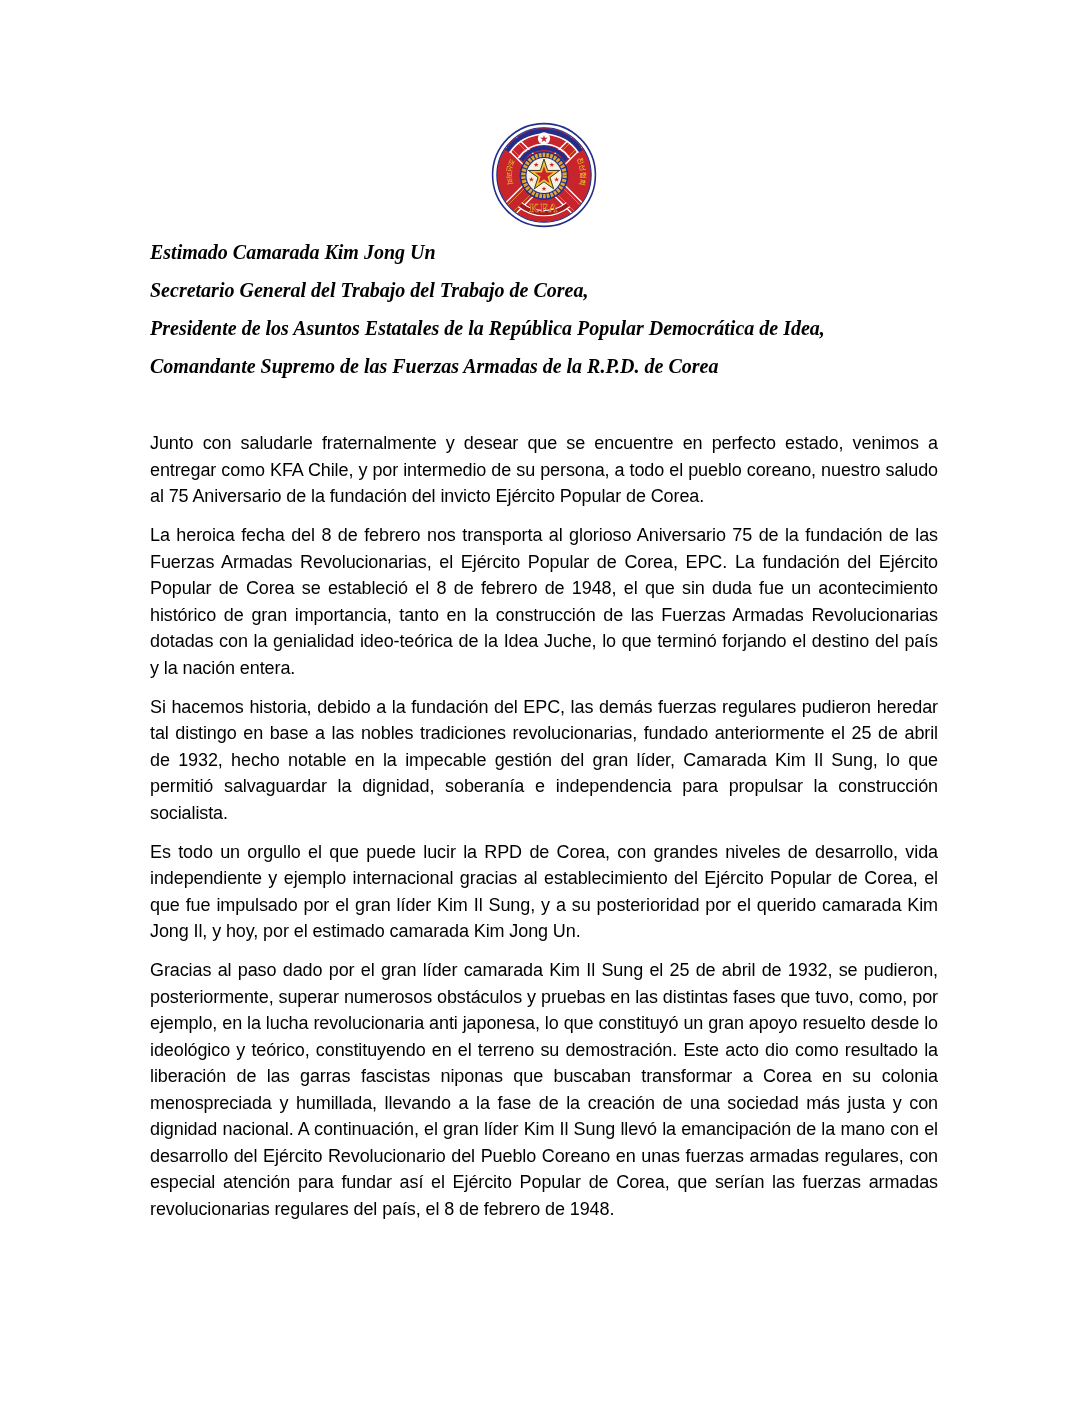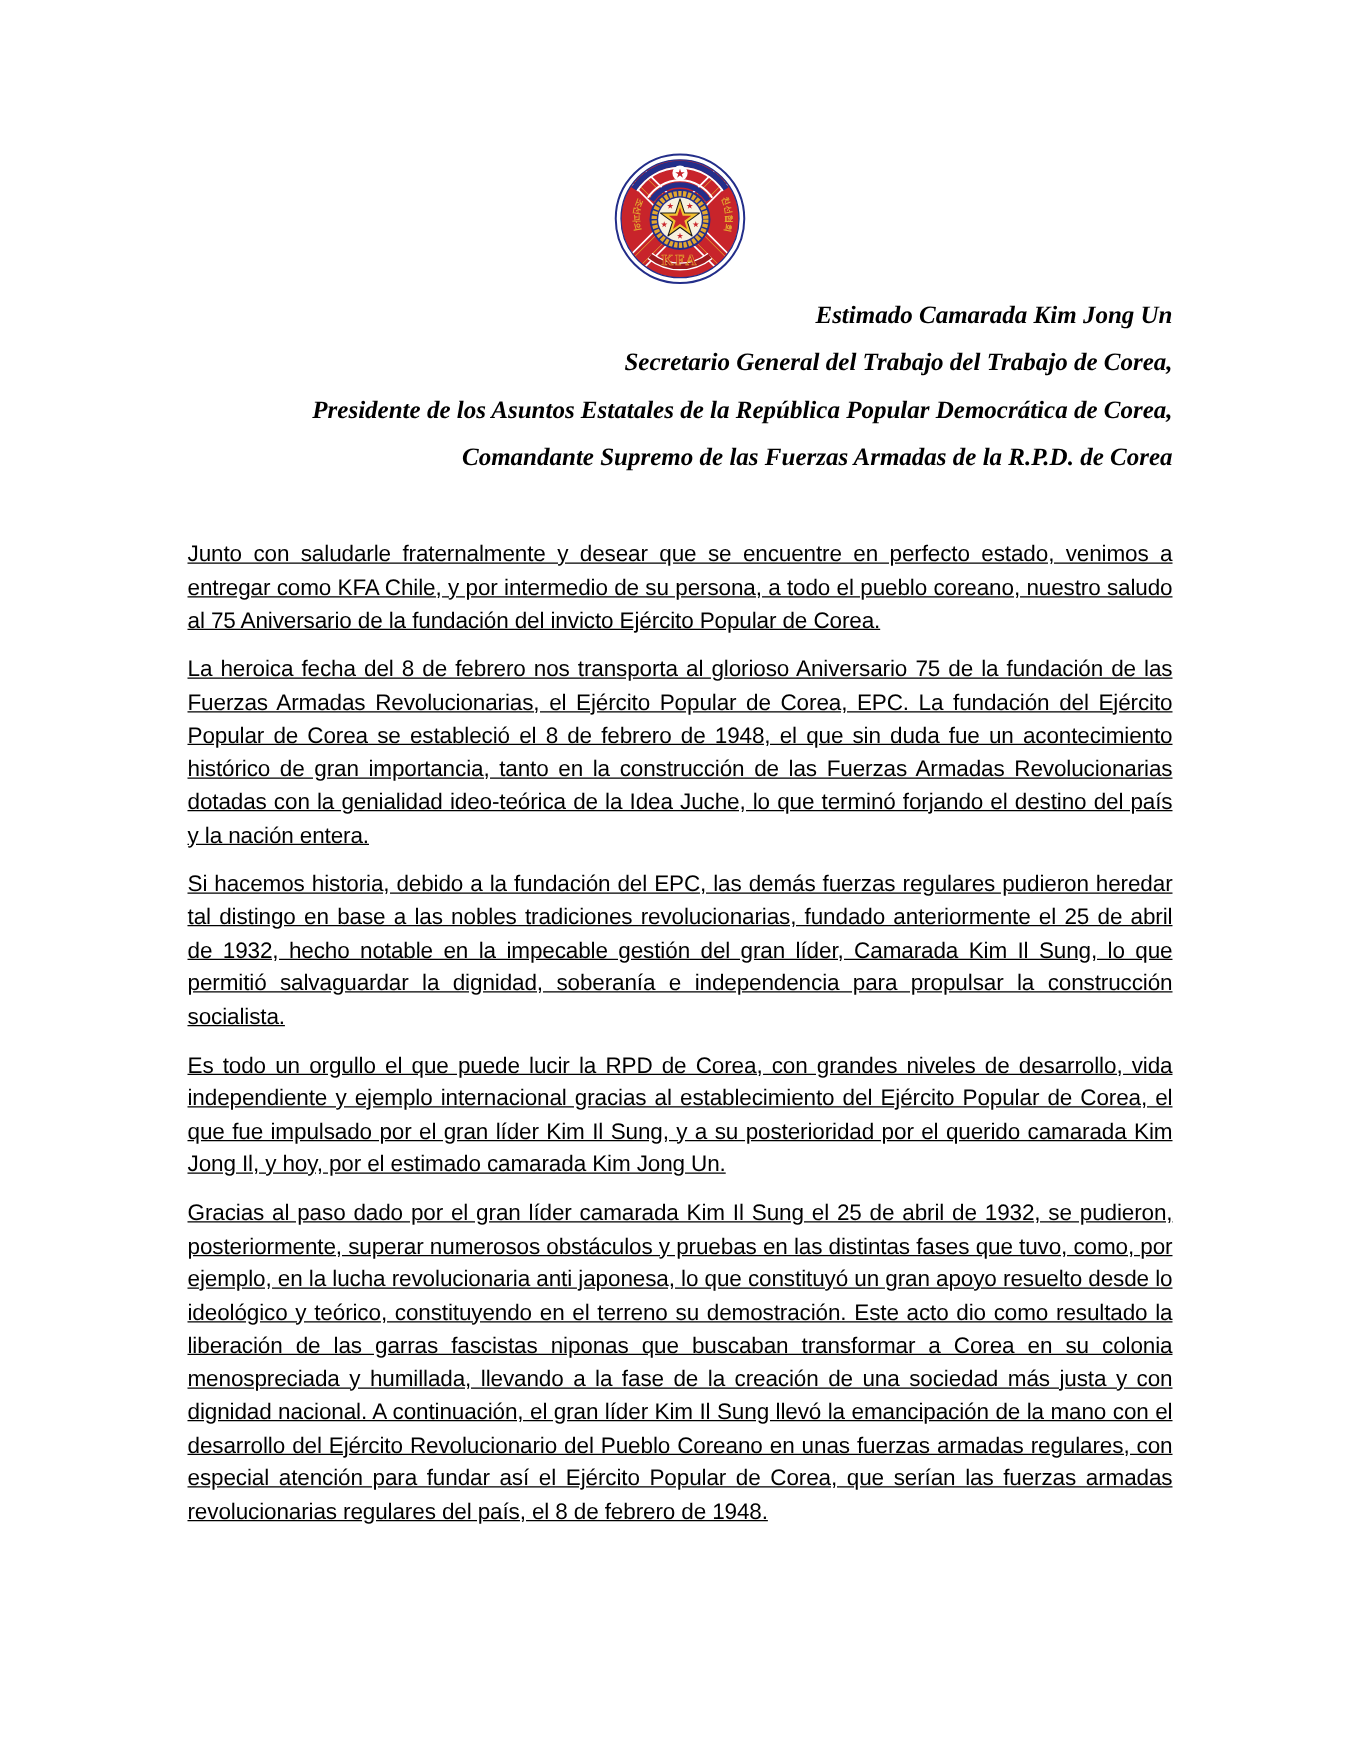--- a/index.html
+++ b/index.html
@@ -22,34 +22,33 @@
   .letter-header{
     margin-top:12px;
   }
   .letter-header p{
     font-family:"Liberation Serif","DejaVu Serif",serif;
     font-style:italic;
     font-weight:bold;
     font-size:20px;
     line-height:24px;
     margin:0 0 14px 0;
-    text-align:right;
+    text-align:left;
   }
   .dateline{
     font-family:"Liberation Serif","DejaVu Serif",serif;
     font-style:italic;
     font-weight:normal;
     font-size:20.5px;
     line-height:24px;
     text-align:right;
     margin:4px 0 0 0;
   }
   .letter-body{
     margin-top:52px;
-    text-decoration:underline;
   }
   .letter-body p{
     font-family:"Liberation Sans","DejaVu Sans",sans-serif;
     font-size:18px;
     line-height:26.5px;
     letter-spacing:-0.1px;
     text-align:justify;
     margin:0 0 12.5px 0;
   }
 </style>
@@ -122,21 +121,21 @@
 
       <text x="100" y="170" text-anchor="middle" font-size="23" font-weight="bold" letter-spacing="3" fill="#c8242b" stroke="#e3a72f" stroke-width="0.9" font-family="'Liberation Serif',serif">KFA</text>
     </svg>
   </div>
 
   <div class="content">
 
     <div class="letter-header">
       <p>Estimado Camarada Kim Jong Un</p>
       <p>Secretario General del Trabajo del Trabajo de Corea,</p>
-      <p>Presidente de los Asuntos Estatales de la República Popular Democrática de Corea,</p>
+      <p>Presidente de los Asuntos Estatales de la República Popular Democrática de Idea,</p>
       <p>Comandante Supremo de las Fuerzas Armadas de la R.P.D. de Corea</p>
     </div>
 
     <div class="letter-body">
       <p>Junto con saludarle fraternalmente y desear que se encuentre en perfecto estado, venimos a entregar como KFA Chile, y por intermedio de su persona, a todo el pueblo coreano, nuestro saludo al 75 Aniversario de la fundación del invicto Ejército Popular de Corea.</p>
       <p>La heroica fecha del 8 de febrero nos transporta al glorioso Aniversario 75 de la fundación de las Fuerzas Armadas Revolucionarias, el Ejército Popular de Corea, EPC. La fundación del Ejército Popular de Corea se estableció el 8 de febrero de 1948, el que sin duda fue un acontecimiento histórico de gran importancia, tanto en la construcción de las Fuerzas Armadas Revolucionarias dotadas con la genialidad ideo-teórica de la Idea Juche, lo que terminó forjando el destino del país y la nación entera.</p>
       <p>Si hacemos historia, debido a la fundación del EPC, las demás fuerzas regulares pudieron heredar tal distingo en base a las nobles tradiciones revolucionarias, fundado anteriormente el 25 de abril de 1932, hecho notable en la impecable gestión del gran líder, Camarada Kim Il Sung, lo que permitió salvaguardar la dignidad, soberanía e independencia para propulsar la construcción socialista.</p>
       <p>Es todo un orgullo el que puede lucir la RPD de Corea, con grandes niveles de desarrollo, vida independiente y ejemplo internacional gracias al establecimiento del Ejército Popular de Corea, el que fue impulsado por el gran líder Kim Il Sung, y a su posterioridad por el querido camarada Kim Jong Il, y hoy, por el estimado camarada Kim Jong Un.</p>
       <p>Gracias al paso dado por el gran líder camarada Kim Il Sung el 25 de abril de 1932, se pudieron, posteriormente, superar numerosos obstáculos y pruebas en las distintas fases que tuvo, como, por ejemplo, en la lucha revolucionaria anti japonesa, lo que constituyó un gran apoyo resuelto desde lo ideológico y teórico, constituyendo en el terreno su demostración. Este acto dio como resultado la liberación de las garras fascistas niponas que buscaban transformar a Corea en su colonia menospreciada y humillada, llevando a la fase de la creación de una sociedad más justa y con dignidad nacional. A continuación, el gran líder Kim Il Sung llevó la emancipación de la mano con el desarrollo del Ejército Revolucionario del Pueblo Coreano en unas fuerzas armadas regulares, con especial atención para fundar así el Ejército Popular de Corea, que serían las fuerzas armadas revolucionarias regulares del país, el 8 de febrero de 1948.</p>
     </div>

